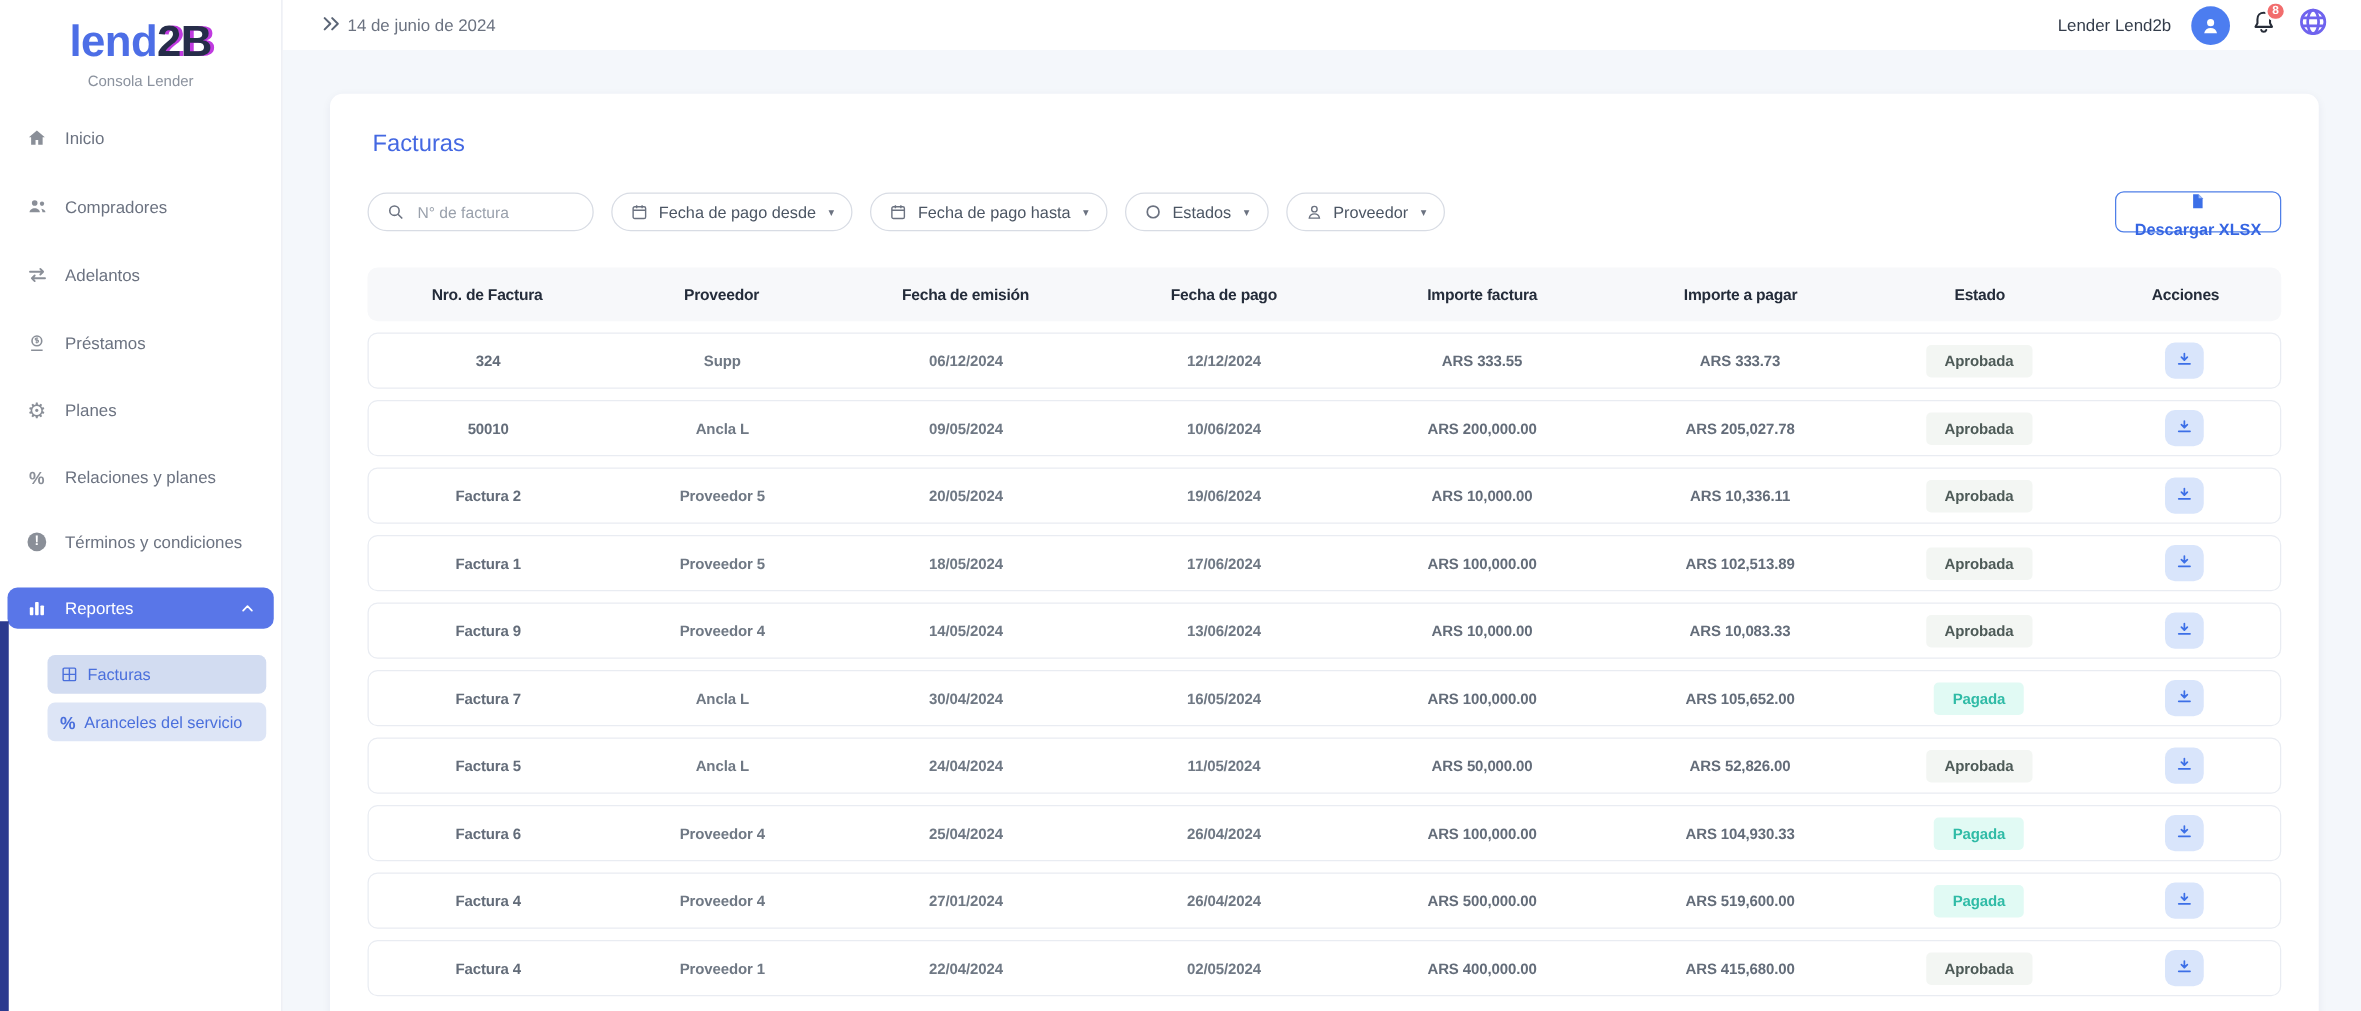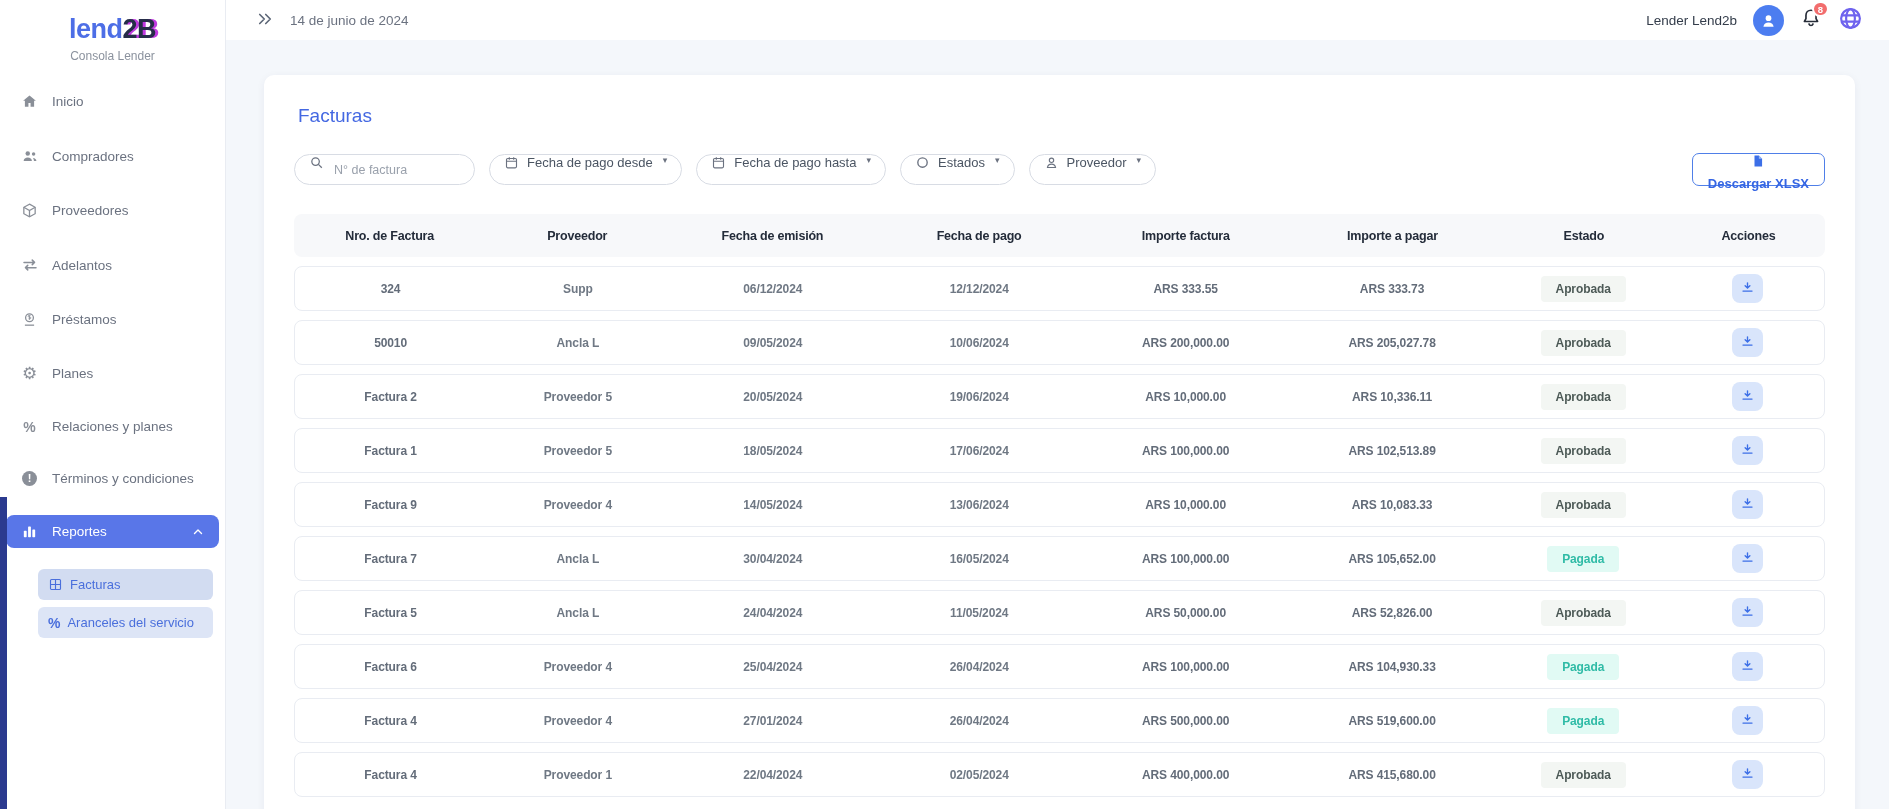--- a/index.html
+++ b/index.html
@@ -8,21 +8,21 @@
     width:1889px; height:809px; overflow:hidden;
     font-family:"Liberation Sans", sans-serif;
     background:#f4f7fb; display:flex; color:#4b5563;
   }
   
   .sidebar {
     width:226px; flex-shrink:0; background:#fff; position:relative;
     border-right:1px solid #e9ecf2; height:809px;
   }
   .logo-wrap { text-align:center; padding-top:14px; }
-  .logo { font-size:27px; font-weight:bold; letter-spacing:-0.5px; }
+  .logo { font-size:35px; font-weight:bold; letter-spacing:-0.5px; }
   .logo .p1 { color:#4d6ee6; }
   .logo .p2 { color:#262d49; text-shadow:3px 0 0 #c03ae0; }
   .logo-sub { font-size:12px; color:#8b929e; margin-top:4px; }
   .nav { margin-top:22px; }
   .nav-item {
     display:flex; align-items:center; gap:13px;
     padding:8px 14px; margin:0 6px 21px 6px;
     font-size:13.5px; color:#6b7280; cursor:pointer; border-radius:8px;
   }
   .nav-icon { width:19px; display:flex; justify-content:center; align-items:center; color:#8a8f98; font-size:16px; line-height:1; }
@@ -40,21 +40,21 @@
   }
   .sub-item.active { background:#d2dcf1; }
   .sub-icon { display:flex; align-items:center; color:#4a6fdc; font-weight:bold; font-size:13px; }
   .side-strip { position:absolute; left:0; top:497px; bottom:0; width:7px; background:#2b3a8f; }
   
   .main { flex:1; display:flex; flex-direction:column; }
   .topbar {
     height:40px; background:#fff; display:flex; align-items:center;
     padding:0 26px 0 30px; flex-shrink:0;
   }
-  .tb-date { display:flex; align-items:center; gap:16px; font-size:13.5px; color:#6b7280; }
+  .tb-date { display:flex; align-items:center; gap:4px; font-size:13.5px; color:#6b7280; }
   .tb-right { margin-left:auto; display:flex; align-items:center; gap:16px; }
   .tb-user { font-size:13.5px; color:#333c4a; }
   .avatar {
     width:31px; height:31px; border-radius:50%; background:#4c7df0;
     display:flex; align-items:center; justify-content:center; cursor:pointer;
   }
   .bell-wrap { position:relative; cursor:pointer; display:flex; }
   .bell-badge {
     position:absolute; top:-6px; right:-7px; min-width:16px; height:16px; border-radius:8px;
     background:var(--badge-red,#f26d6d); color:#fff; font-size:9.5px; font-weight:bold;
@@ -64,21 +64,21 @@
   
   .content { flex:1; padding:35px 34px 0 38px; }
   .card {
     background:#fff; border-radius:10px; box-shadow:0 2px 8px rgba(30,40,90,.06);
     padding:28px 30px 40px 30px; min-height:700px;
   }
   .page-title { color:#4468e2; font-size:19px; margin:2px 0 26px 4px; font-weight:normal; }
   
   .filters { display:flex; align-items:center; gap:14px; }
   .pill {
-    display:flex; gap:8px; height:31px;
+    display:flex; align-items:center; gap:8px; height:31px;
     border:1px solid #d8dce4; border-radius:16px; background:#fff;
     padding:0 14px; font-size:13px; color:#4b5563; cursor:pointer; white-space:nowrap;
   }
   .pill .f-icon { display:flex; color:#6b7280; }
   .pill .caret { font-size:9px; color:#6b7280; margin-left:2px; }
   .pill input {
     border:none; outline:none; width:128px; font-size:12.5px;
     font-family:"Liberation Sans",sans-serif; color:#4b5563; background:transparent;
   }
   .pill input::placeholder { color:#9aa1ac; }
@@ -140,29 +140,20 @@
       <div class="nav-item">
         <span class="nav-icon">
           <svg viewBox="0 0 24 24" width="18" height="18" fill="currentColor">
             <circle cx="9" cy="8.5" r="3"></circle>
             <path d="M3.5 18.5c0-2.8 2.5-4.5 5.5-4.5s5.5 1.7 5.5 4.5z"></path>
             <circle cx="16.8" cy="9.3" r="2.3"></circle>
             <path d="M16 14.6c2.6.3 4.5 1.8 4.5 3.9h-3.2c-.2-1.6-.7-2.9-1.3-3.9z"></path>
           </svg>
         </span>
         <span class="nav-label">Compradores</span>
-      </div>
-      <div class="nav-item">
-        <span class="nav-icon">
-          <svg viewBox="0 0 24 24" width="17" height="17" fill="none" stroke="currentColor" stroke-width="1.8">
-            <path d="M12 3 20 7.5v9L12 21l-8-4.5v-9z"></path>
-            <path d="M4 7.5l8 4.5 8-4.5M12 12v9"></path>
-          </svg>
-        </span>
-        <span class="nav-label">Proveedores</span>
       </div>
       <div class="nav-item">
         <span class="nav-icon">
           <svg viewBox="0 0 24 24" width="18" height="18" fill="none" stroke="currentColor" stroke-width="2" stroke-linecap="round" stroke-linejoin="round">
             <path d="M4 8.5h14M15 5.5l3 3-3 3"></path>
             <path d="M20 15.5H6M9 12.5l-3 3 3 3"></path>
           </svg>
         </span>
         <span class="nav-label">Adelantos</span>
       </div>

